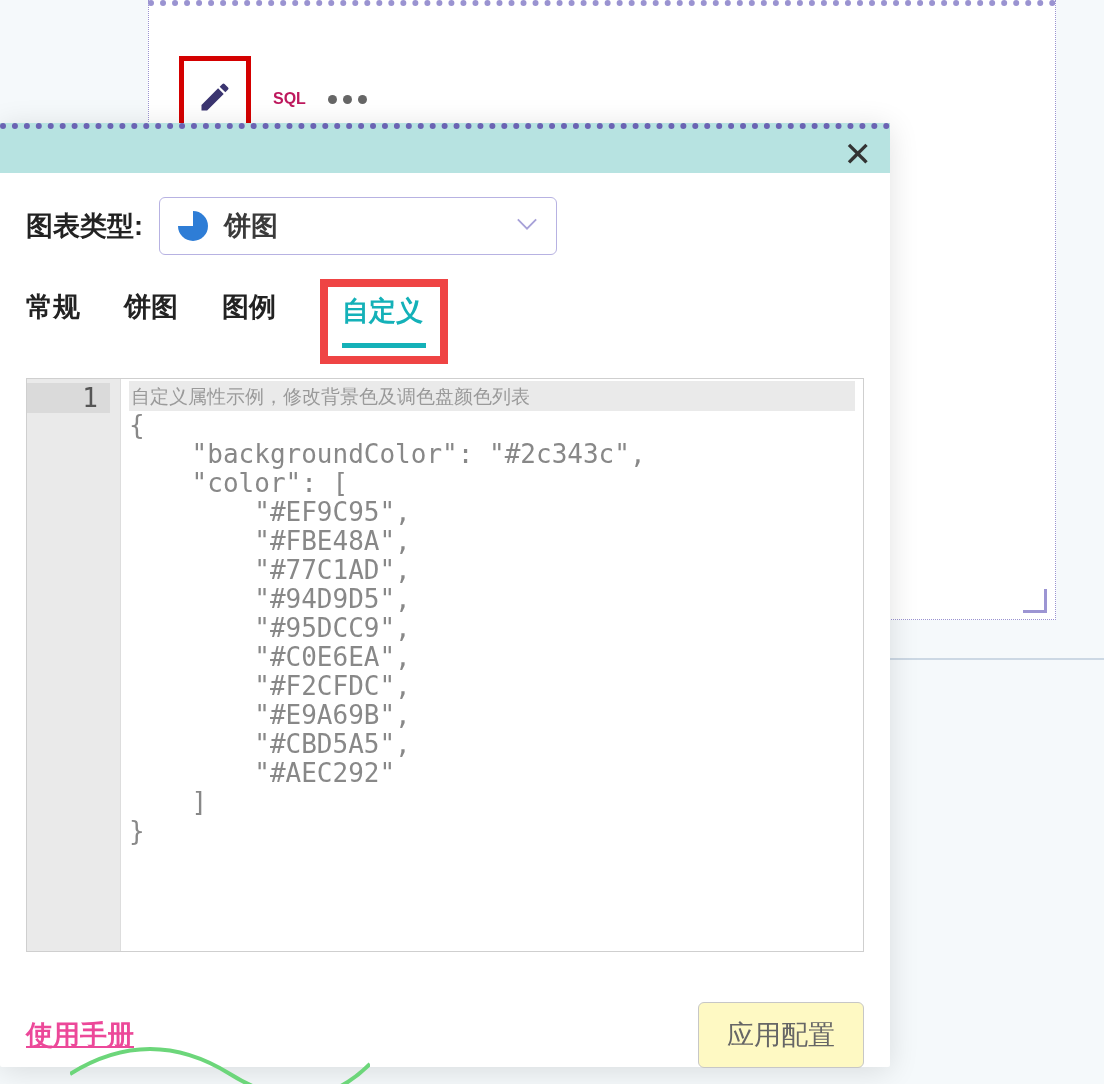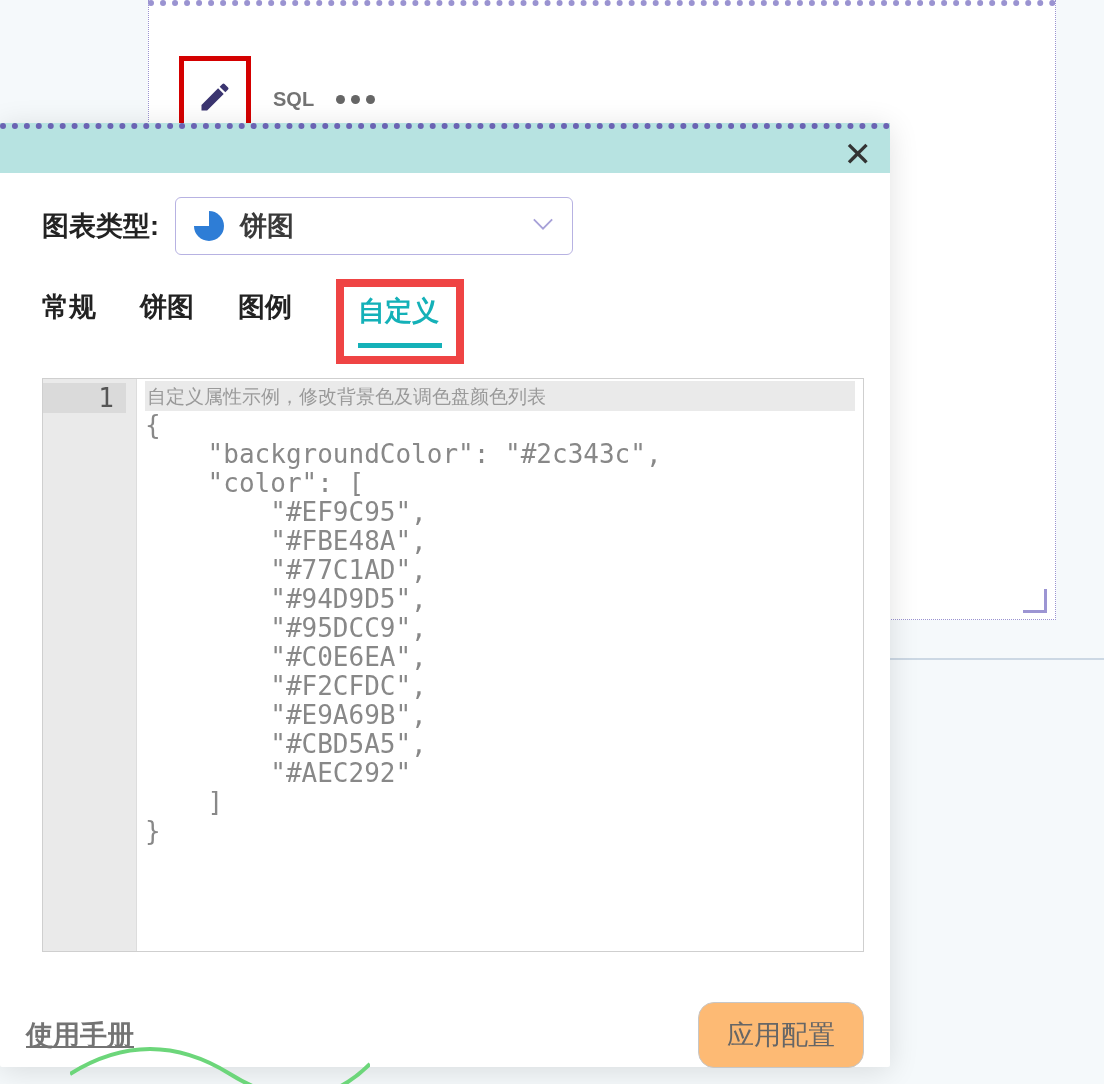--- a/index.html
+++ b/index.html
@@ -50,23 +50,23 @@
       height: 86px;
       border: 5px solid #d40000;
       display: flex;
       align-items: center;
       justify-content: center;
     }
 
     .pencil-icon svg { width: 36px; height: 36px; }
 
     .sql-label {
-      font-size: 20px;
+      font-size: 16px;
       font-weight: 700;
-      color: #737373;
+      color: #be185d;
     }
 
     .dots {
       display: flex;
       gap: 6px;
     }
     .dots span {
       width: 9px;
       height: 9px;
       border-radius: 50%;
@@ -114,21 +114,21 @@
       position: absolute;
       right: 18px;
       top: 5px;
       font-size: 34px;
       color: #333;
       font-weight: 400;
       cursor: pointer;
     }
 
     .panel-body {
-      padding: 24px 26px 30px 42px;
+      padding: 24px 26px 30px 26px;
     }
 
     .type-row {
       display: flex;
       align-items: center;
       gap: 16px;
       margin-bottom: 30px;
     }
 
     .type-label {
@@ -265,30 +265,30 @@
 
     .panel-footer {
       display: flex;
       justify-content: space-between;
       align-items: center;
       padding: 20px 26px 0 26px;
     }
 
     .manual-link {
       font-size: 27px;
-      color: #737373;
+      color: #ec4899;
       text-decoration: underline;
       font-weight: 600;
       cursor: pointer;
     }
 
     .apply-btn {
       border: 1.5px solid #c7c7c7;
-      border-radius: 16px;
-      background: #fdba74;
+      border-radius: 6px;
+      background: #fef9c3;
       padding: 14px 28px;
       font-size: 27px;
       color: #666;
       font-weight: 500;
       cursor: pointer;
     }
 
     .curve {
       position: absolute;
       left: 70px;

